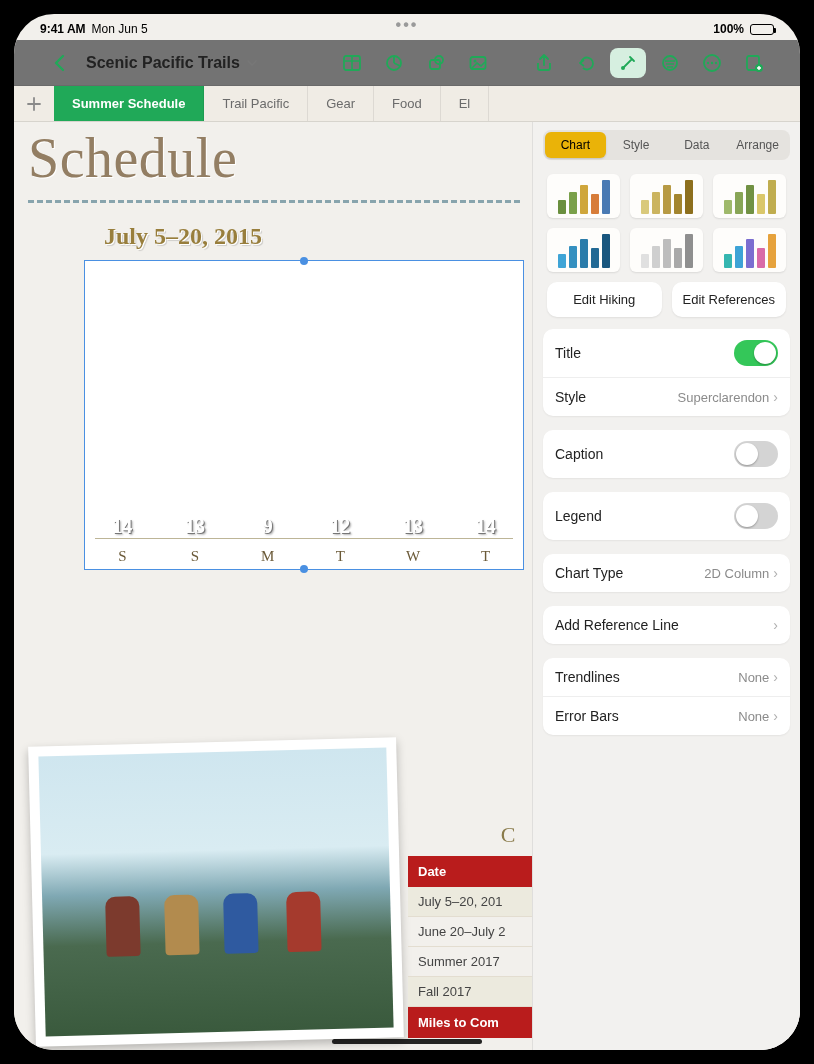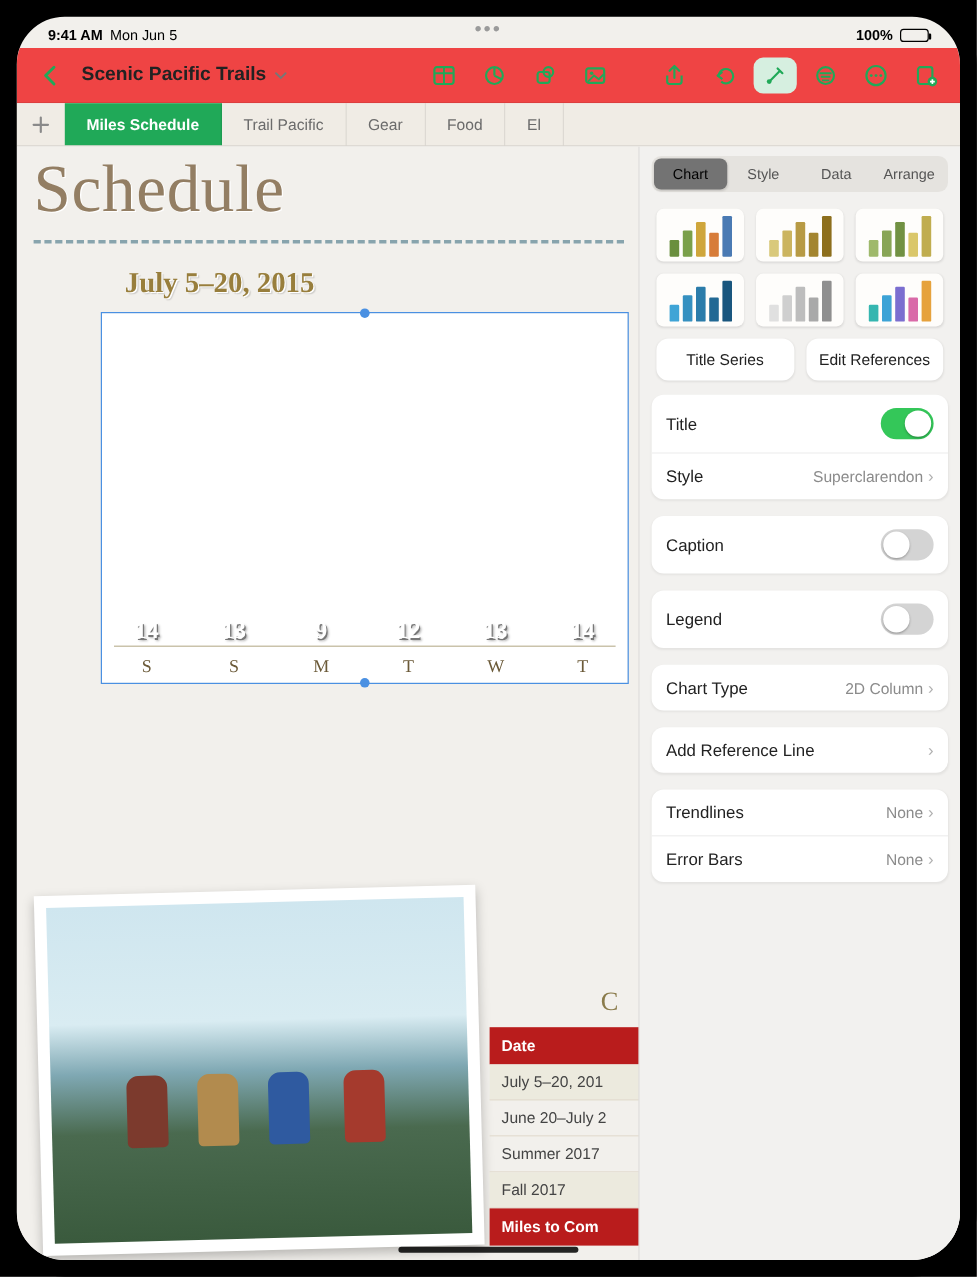--- a/index.html
+++ b/index.html
@@ -34,24 +34,24 @@
     width: 24px; height: 11px; border: 1px solid #000; border-radius: 3px;
     position: relative;
   }
   .battery::after { content:""; position:absolute; right:-3px; top:3px; width:2px; height:5px; background:#000; border-radius:0 1px 1px 0; }
   .battery-fill { background:#000; height:100%; border-radius:1px; }
 
   .toolbar {
     height: 46px;
     display: flex;
     align-items: center;
-    padding: 0 10px;
+    padding: 0 28px;
     gap: 6px;
     border-bottom: 1px solid rgba(0,0,0,0.08);
-    background: #ef4444;
+    background: #737373;
   }
   .tb-back {
     color: #20a958;
   }
   .tb-title {
     font-size: 16px;
     font-weight: 700;
     color: #222;
     margin-left: 2px;
     display:flex; align-items:center; gap:6px;
@@ -248,21 +248,21 @@
     font-size: 12px;
   }
   .seg-item {
     flex: 1;
     text-align: center;
     padding: 6px 0;
     color: #555;
     border-radius: 6px;
   }
   .seg-item.active {
-    background: #737373;
+    background: #eab308;
     color: #000;
     box-shadow: 0 1px 2px rgba(0,0,0,0.15);
   }
 
   .thumbgrid {
     display: grid;
     grid-template-columns: repeat(3, 1fr);
     gap: 10px;
     padding: 6px 14px 10px 14px;
   }
@@ -439,21 +439,21 @@
     </div>
   </div>
 
   <div class="sheettabs">
     <div class="plusbox">
       <svg width="16" height="16" viewBox="0 0 16 16">
           <path d="M8 2 v12 M2 8 h12" stroke="#8a8a8a" stroke-width="1.8" stroke-linecap="round"></path>
         </svg>
     </div>
     <div id="sheettabs-container" style="display:flex;">
-        <div class="tab active">Miles Schedule</div>
+        <div class="tab active">Summer Schedule</div>
         <div class="tab">Trail Pacific</div>
         <div class="tab">Gear</div>
         <div class="tab">Food</div>
         <div class="tab">El</div>
       </div>
   </div>
 
   <div class="stage">
 
     <div class="doc">
@@ -579,21 +579,21 @@
         <div class="thumb">
           <span style="height:40%;background:#35b6b0"></span>
             <span style="height:60%;background:#3da3d6"></span>
             <span style="height:80%;background:#7b6ed0"></span>
             <span style="height:55%;background:#d96aa8"></span>
             <span style="height:95%;background:#e6a23c"></span>
         </div>
       </div>
 
       <div class="btnrow">
-        <div class="pillbtn">Title Series</div>
+        <div class="pillbtn">Edit Hiking</div>
         <div class="pillbtn">Edit References</div>
       </div>
 
       <div class="settings-group">
         <div class="settings-row">
           <span>Title</span>
           <span class="toggle on"></span>
         </div>
         <div class="settings-row">
           <span>Style</span>

